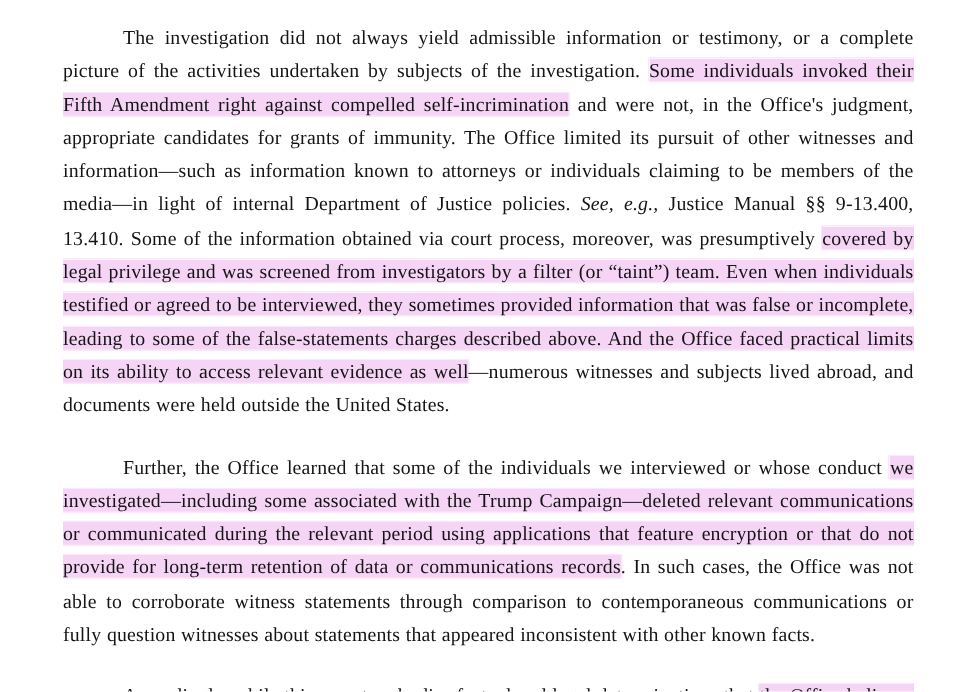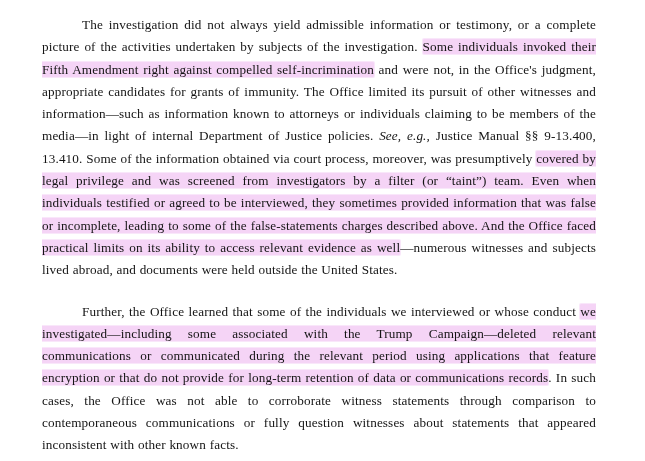--- a/index.html
+++ b/index.html
@@ -12,21 +12,21 @@
     background: #ffffff;
     font-family: "Liberation Serif", serif;
     color: #111111;
     overflow: hidden;
   }
   .page {
     position: relative;
     width: 645px;
     height: 440px;
     box-sizing: border-box;
-    padding: 14px 49px 0 42px;
+    padding: 14px 36px 0 42px;
   }
   .para {
     text-align: justify;
     text-justify: inter-word;
     font-size: 13.2px;
     line-height: 22.3px;
     margin: 0 0 19px 0;
     text-indent: 40px;
     color: #141414;
     letter-spacing: 0.01em;

